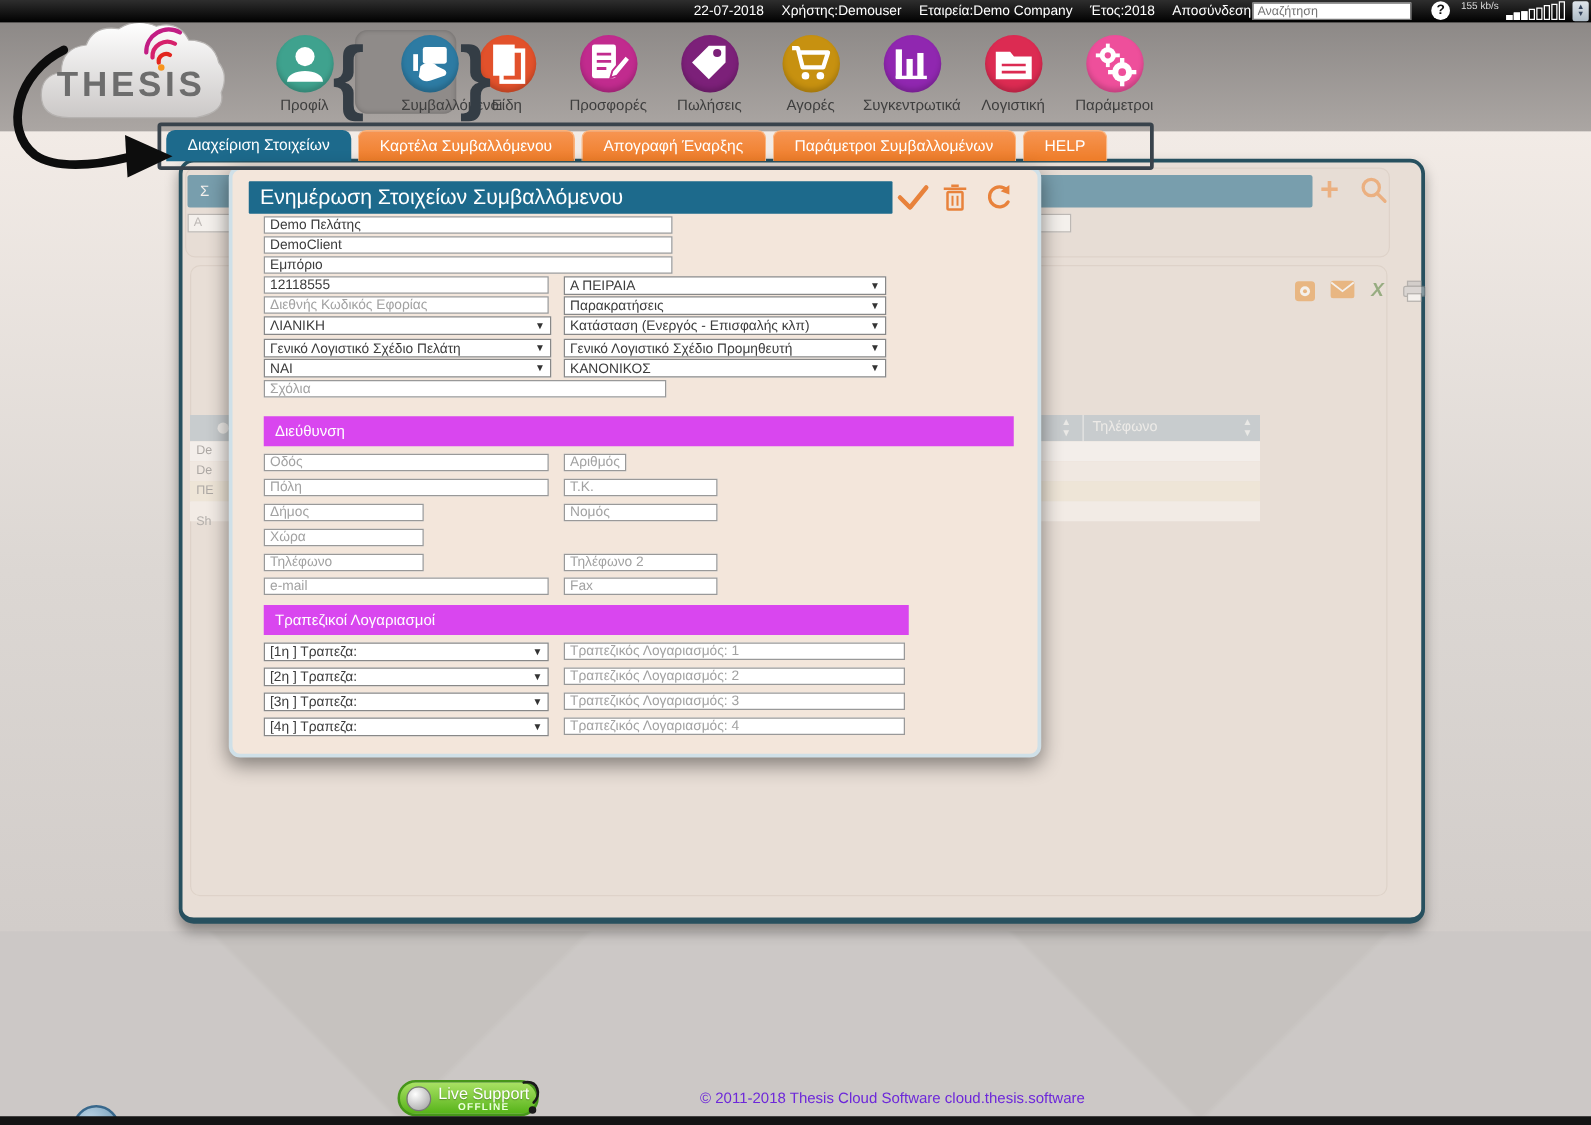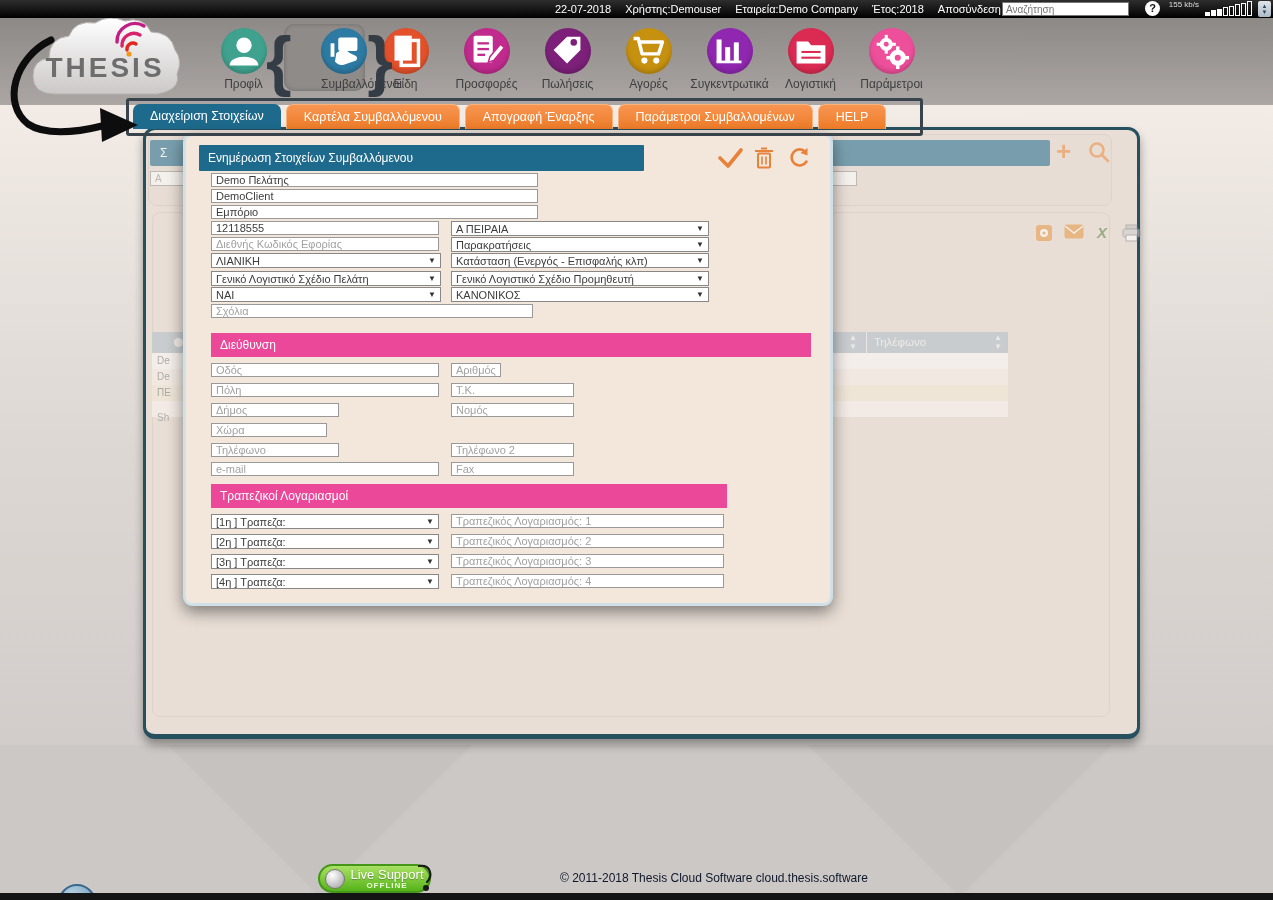--- a/index.html
+++ b/index.html
@@ -66,35 +66,35 @@
   .w-tools .t{width:18px;height:18px;cursor:pointer;}
   .w-x{font-size:15px;font-weight:bold;color:#55843c;font-style:italic;line-height:18px;text-align:center;}
   .w-thead{position:absolute;left:6px;top:202px;width:856px;height:21px;background:#aebfc8;color:#f2f5f6;font-size:11.5px;line-height:21px;}
   .w-thead .csep{position:absolute;top:0;width:1px;height:21px;background:#e7eef1;}
   .w-sort{position:absolute;top:1px;display:flex;flex-direction:column;line-height:9px;font-size:8px;color:#edf2f4;}
   .w-hcirc{position:absolute;left:22px;top:6px;width:9px;height:9px;border-radius:50%;background:#f4f6f7;}
   .w-row{position:absolute;left:6px;width:856px;height:16px;font-size:10px;color:#7d7d7d;line-height:16px;padding-left:5px;}
   .w-sh{position:absolute;left:11px;top:282px;font-size:10px;color:#8a8a8a;}
   
   .modal{position:absolute;left:183px;top:133px;width:650px;height:473px;background:#f3e6db;border:3px solid #cfe0e8;border-radius:9px;box-shadow:0 6px 16px rgba(0,0,0,.45);z-index:20;}
-  .m-title{position:absolute;left:13px;top:9px;width:445px;height:26px;background:#1d6a8c;color:#fff;font-size:12px;line-height:26px;padding-left:9px;border-radius:1px;}
+  .m-title{position:absolute;left:13px;top:9px;width:515px;height:26px;background:#1d6a8c;color:#fff;font-size:17px;line-height:26px;padding-left:9px;border-radius:1px;}
   .m-act{position:absolute;top:10px;cursor:pointer;}
-  .sec{position:absolute;height:24px;background:#ec4899;color:#fff;font-size:12px;line-height:24px;padding-left:9px;}
+  .sec{position:absolute;height:24px;background:#d946ef;color:#fff;font-size:12px;line-height:24px;padding-left:9px;}
   .fld{position:absolute;height:14px;border:1px solid #999;background:#fff;font-size:11px;color:#3c3c3c;padding:0 4px;font-family:"Liberation Sans",sans-serif;}
   .fld::placeholder{color:#a2a2a2;opacity:1;}
   .sel{position:absolute;height:15px;border:1px solid #888;background:#fff;display:flex;align-items:center;justify-content:space-between;padding:0 4px;font-size:11px;color:#3c3c3c;cursor:pointer;}
   .caret{font-size:8px;color:#333;}
   
   .live{position:absolute;left:318px;top:864px;width:113px;height:29px;background:linear-gradient(#a9e164,#56b319);border:2px solid #46961a;border-radius:15px;z-index:6;cursor:pointer;display:flex;align-items:center;}
   .live-sphere{width:20px;height:20px;border-radius:50%;margin-left:5px;background:radial-gradient(circle at 35% 30%,#fff,#9a9a9a);border:1px solid #777;}
   .live-txt{flex:1;text-align:center;color:#fff;}
   .live-1{display:block;font-size:13px;line-height:13px;text-shadow:0 1px 1px rgba(0,0,0,.3);}
   .live-2{display:block;font-size:8px;font-weight:bold;letter-spacing:1px;color:#eaffda;line-height:9px;}
   .live-doodle{position:absolute;right:-8px;top:-4px;}
-  .copyright{position:absolute;left:560px;top:871px;font-size:12px;color:#0f172a;z-index:6;}
+  .copyright{position:absolute;left:560px;top:871px;font-size:12px;color:#6d28d9;z-index:6;}
   .bottombar{position:absolute;left:0;bottom:0;width:1273px;height:7px;background:#141414;z-index:7;}
   .blue-dot{position:absolute;left:58px;top:884px;width:38px;height:38px;border-radius:50%;background:radial-gradient(circle at 35% 30%,#bcd5e6,#5d8cab);border:2px solid #38688c;z-index:6;}
 </style>
 </head>
 <body>
 
 <div class="topbar">
   <div class="tb-info">
     <span>22-07-2018</span>
     <span>Χρήστης:Demouser</span>
@@ -387,21 +387,21 @@
   </div>
   <input class="fld" style="left: 25px; top: 168px; width: 322px;" placeholder="Σχόλια">
 
   <div class="sec" style="left:25px;top:197px;width:600px">Διεύθυνση</div>
   <input class="fld" style="left: 25px; top: 227px; width: 228px;" placeholder="Οδός">
   <input class="fld" style="left: 265px; top: 227px; width: 50px;" placeholder="Αριθμός">
   <input class="fld" style="left: 25px; top: 247px; width: 228px;" placeholder="Πόλη">
   <input class="fld" style="left: 265px; top: 247px; width: 123px;" placeholder="Τ.Κ.">
   <input class="fld" style="left: 25px; top: 267px; width: 128px;" placeholder="Δήμος">
   <input class="fld" style="left: 265px; top: 267px; width: 123px;" placeholder="Νομός">
-  <input class="fld" style="left: 25px; top: 287px; width: 116px;" placeholder="Χώρα">
+  <input class="fld" style="left: 25px; top: 287px; width: 128px;" placeholder="Χώρα">
   <input class="fld" style="left: 25px; top: 307px; width: 128px;" placeholder="Τηλέφωνο">
   <input class="fld" style="left: 265px; top: 307px; width: 123px;" placeholder="Τηλέφωνο 2">
   <input class="fld" style="left: 25px; top: 326px; width: 228px;" placeholder="e-mail">
   <input class="fld" style="left: 265px; top: 326px; width: 123px;" placeholder="Fax">
 
   <div class="sec" style="left:25px;top:348px;width:516px">Τραπεζικοί Λογαριασμοί</div>
   <div class="sel" style="left:25px;top:378px;width:228px">
     <span>[1η ] Τραπεζα:</span>
     <span class="caret">▼</span>
   </div>

